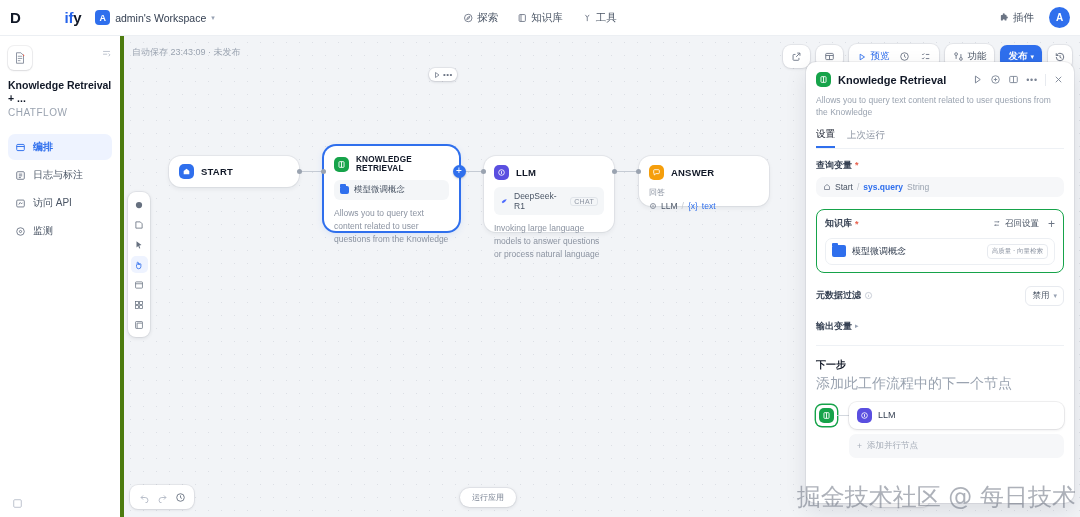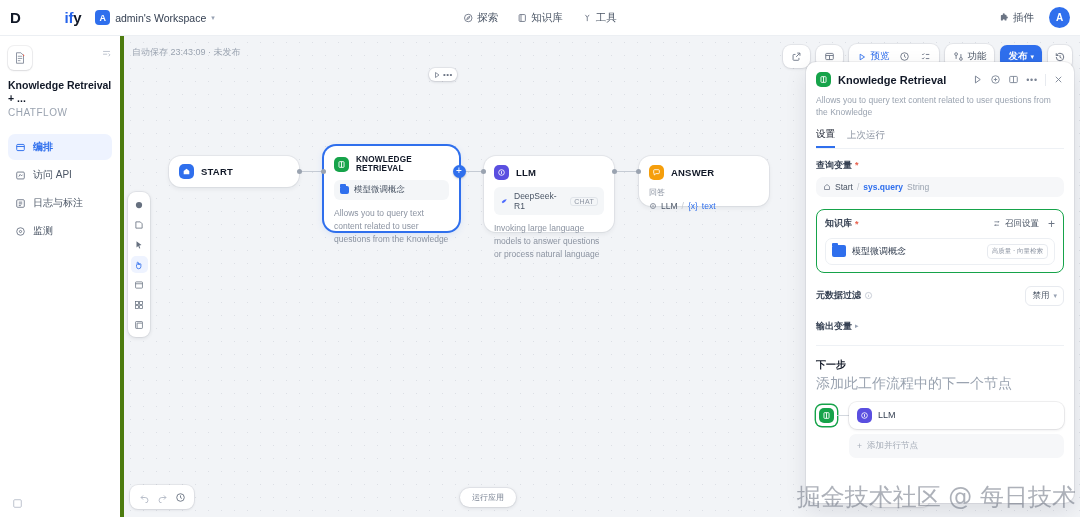--- a/index.html
+++ b/index.html
@@ -352,34 +352,34 @@
           <svg width="11" height="11" viewBox="0 0 16 16" fill="none" stroke="#2f6fed" stroke-width="1.4">
             <rect x="2.5" y="3.5" width="11" height="9" rx="1.5"></rect>
               <path d="M2.5 6.5h11"></path>
           </svg>
         </span>
         <span>编排</span>
       </div>
       <div class="side-item">
         <span class="ico">
           <svg width="11" height="11" viewBox="0 0 16 16" fill="none" stroke="#6b7484" stroke-width="1.3">
+            <rect x="2.5" y="2.5" width="11" height="11" rx="1.5"></rect>
+              <path d="M5.5 6h5M5.5 8.5h5M5.5 11h3"></path>
+          </svg>
+        </span>
+        <span>日志与标注</span>
+      </div>
+      <div class="side-item">
+        <span class="ico">
+          <svg width="11" height="11" viewBox="0 0 16 16" fill="none" stroke="#6b7484" stroke-width="1.3">
             <rect x="2.5" y="3" width="11" height="10" rx="1.5"></rect>
               <path d="M5.5 9.5l2-3 2 2 1.2-1.6"></path>
           </svg>
         </span>
         <span>访问 API</span>
-      </div>
-      <div class="side-item">
-        <span class="ico">
-          <svg width="11" height="11" viewBox="0 0 16 16" fill="none" stroke="#6b7484" stroke-width="1.3">
-            <rect x="2.5" y="2.5" width="11" height="11" rx="1.5"></rect>
-              <path d="M5.5 6h5M5.5 8.5h5M5.5 11h3"></path>
-          </svg>
-        </span>
-        <span>日志与标注</span>
       </div>
       <div class="side-item">
         <span class="ico">
           <svg width="11" height="11" viewBox="0 0 16 16" fill="none" stroke="#6b7484" stroke-width="1.3">
             <circle cx="8" cy="8" r="5.5"></circle>
               <circle cx="8" cy="8" r="1.6"></circle>
           </svg>
         </span>
         <span>监测</span>
       </div>

